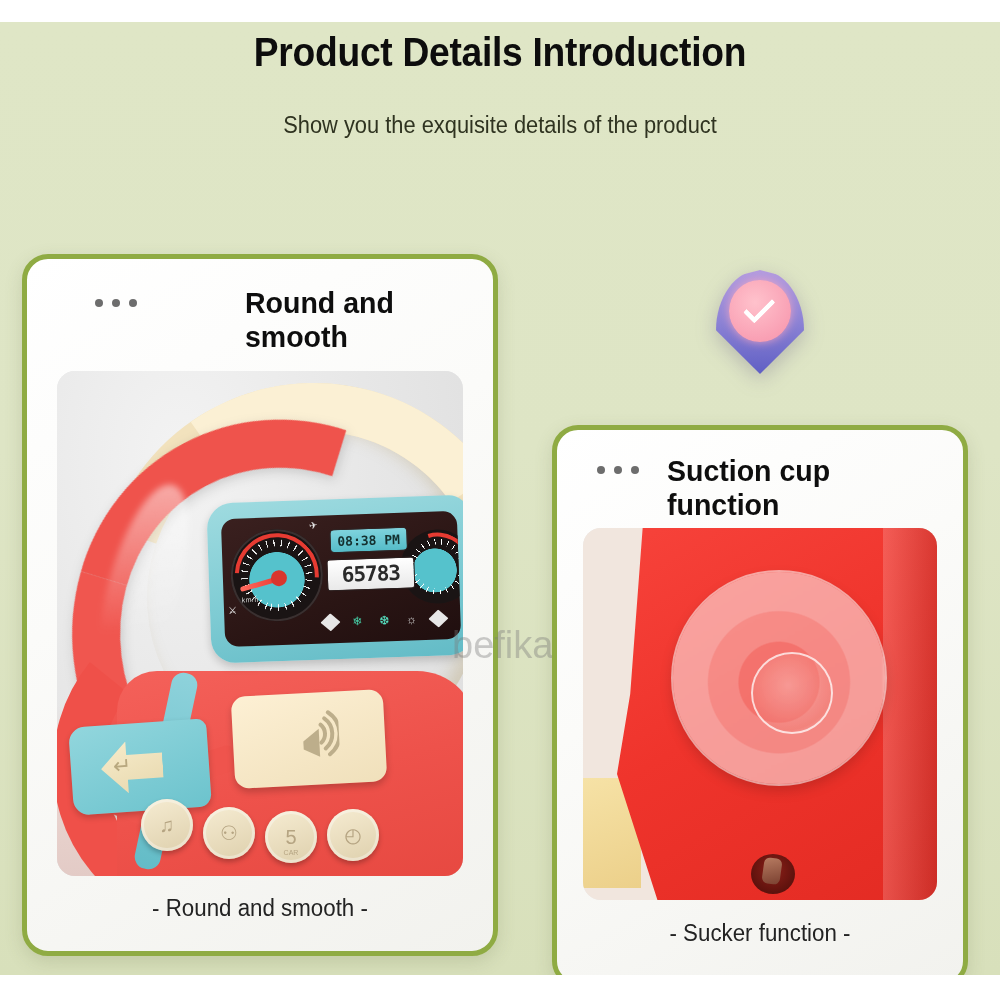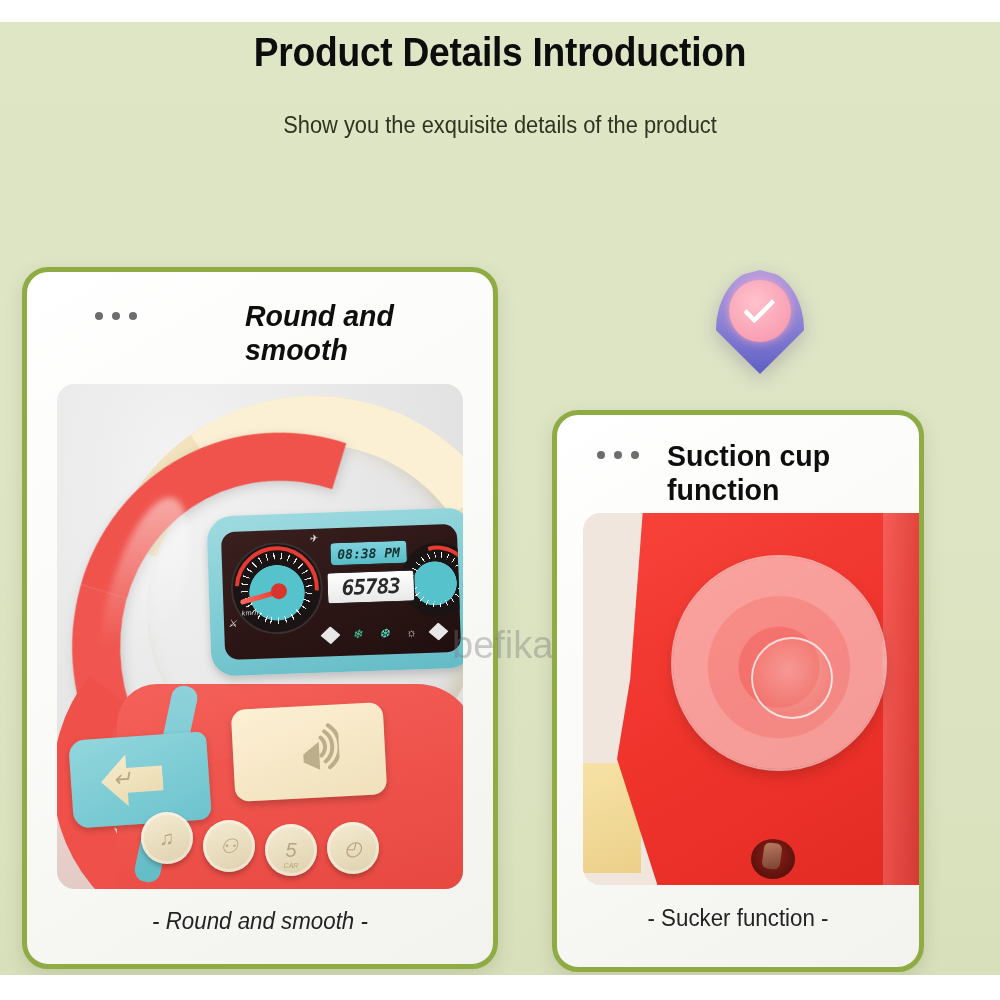--- a/index.html
+++ b/index.html
@@ -37,22 +37,22 @@
 
   
   .card {
     position:absolute;
     border:5px solid #8fab43;
     border-radius:26px;
     background:linear-gradient(150deg,#ffffff 0%,#fbfbf9 40%,#f2f2ee 100%);
     box-shadow:0 6px 18px rgba(90,100,60,0.18);
     overflow:hidden;
   }
-  #card-wheel { left:22px;  top:245px; width:476px; height:702px;font-style:italic; }
-  #card-cup   { left:552px; top:388px; width:372px; height:562px; }
+  #card-wheel { left:22px;  top:232px; width:476px; height:702px; }
+  #card-cup   { left:552px; top:403px; width:416px; height:562px; }
 
   .card-head { position:absolute; left:0; top:0; width:100%; height:88px; }
   #card-cup .card-head { height:78px; }
 
   .dots { position:absolute; display:flex; gap:9px; align-items:center; }
   #card-wheel .dots { left:68px; top:40px; }
   #card-cup   .dots { left:592px; top:36px; }
   .dot { width:8px; height:8px; border-radius:50%; background:#6d6d6d; display:block; }
 
   .card-title {

